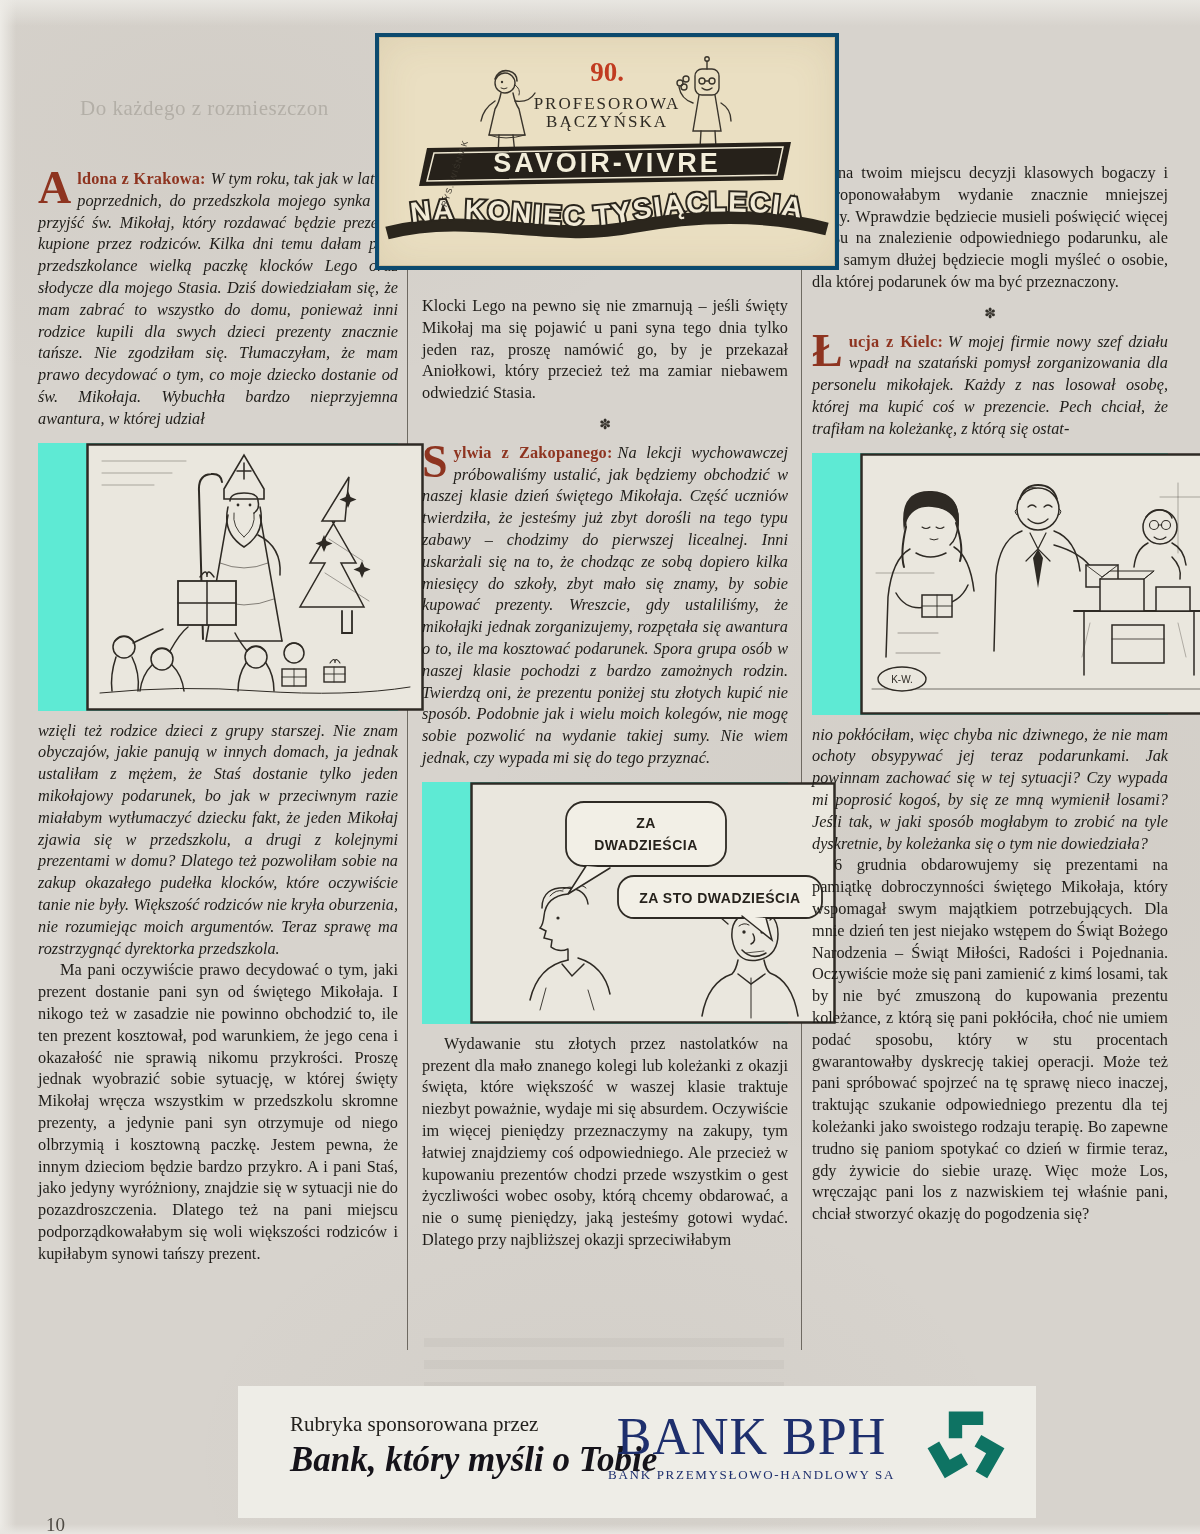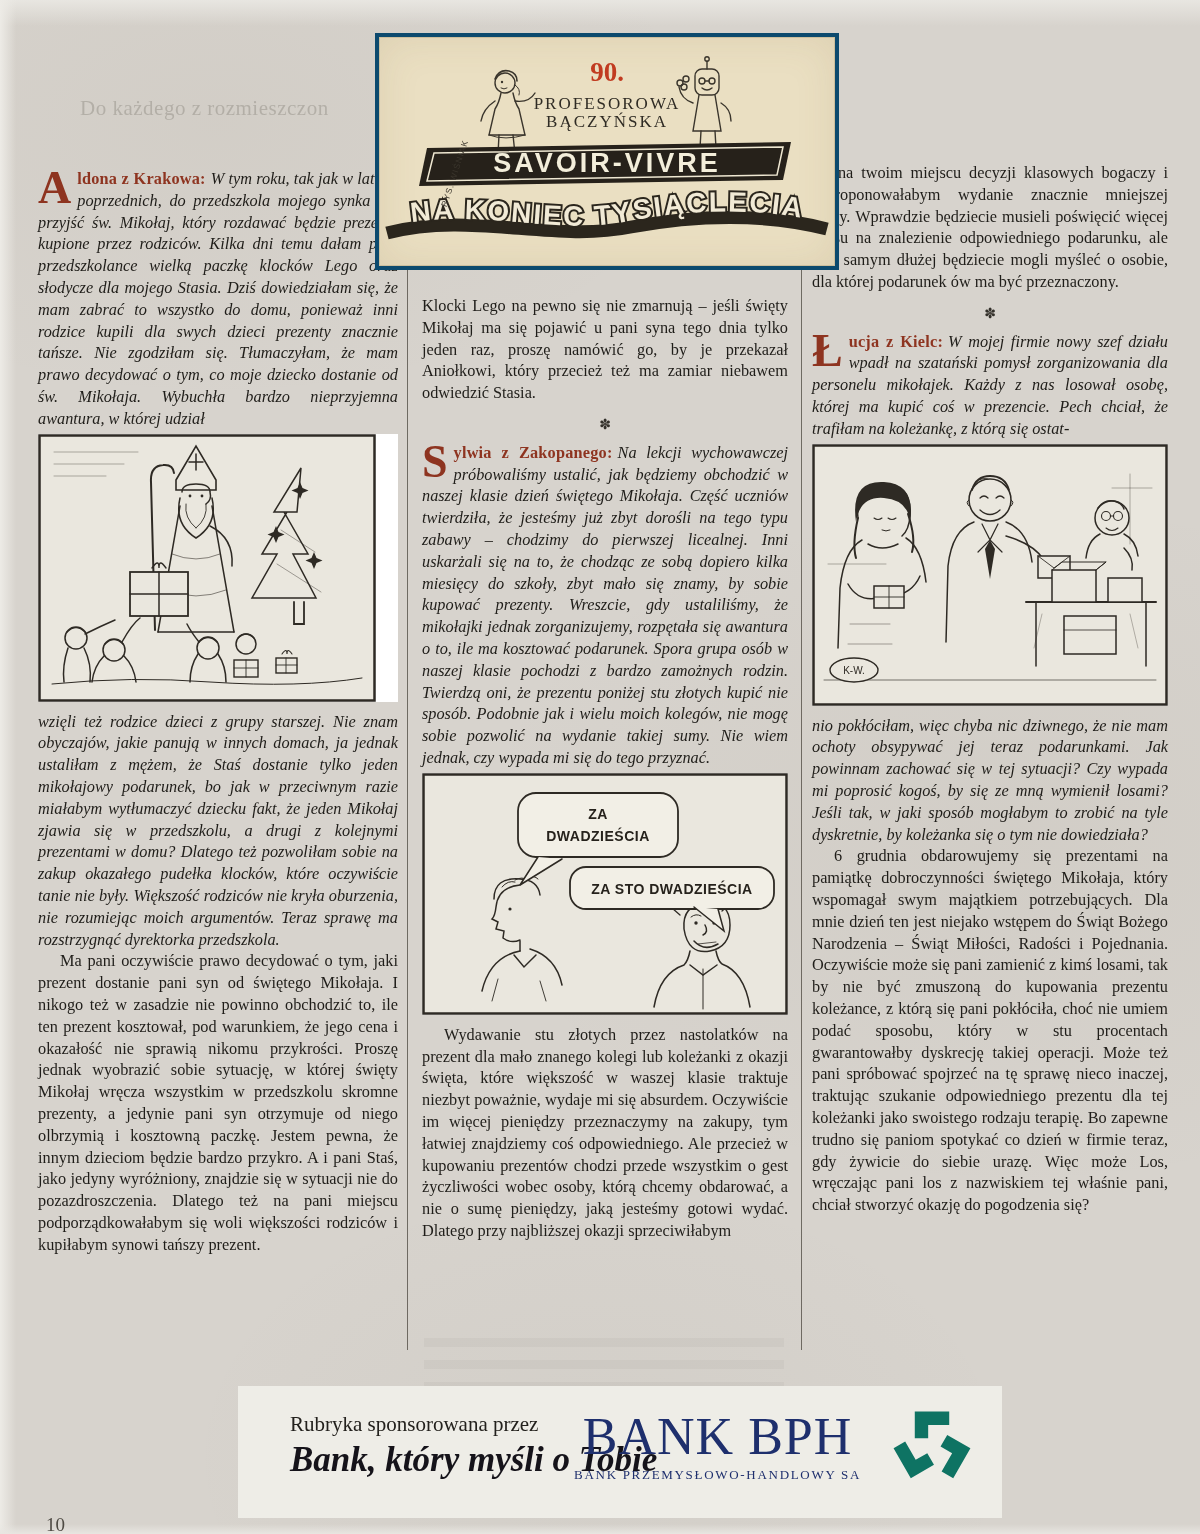--- a/index.html
+++ b/index.html
@@ -34,21 +34,21 @@
   
   .col{position:absolute;z-index:3;font-size:16.3px;line-height:21.8px;text-align:justify;}
   .col p{margin:0;}
   .letter{font-style:italic;}
   .reply{font-style:normal;}
   .reply.indent{text-indent:22px;}
   .dropcap{float:left;font-style:normal;font-weight:bold;font-size:46px;line-height:36px;
     padding:2px 6px 0 0;color:#8e3420;}
   .author{font-style:normal;font-weight:bold;color:#8e3420;margin-right:5px;letter-spacing:0.2px;}
   .orn{text-align:center;margin:10px 0 6px;font-size:14px;color:#33302a;font-style:normal;}
-  .figure{background:#ffffff;margin:4px 0 9px;line-height:0;}
+  .figure{background:#5eead4;margin:13px 0 9px;line-height:0;padding-left:48px;}
   .figure svg{display:block;}
 
   .col-left{left:38px;top:168px;width:360px;}
   .col-mid{left:422px;top:295px;width:366px;}
   .col-right{left:812px;top:162px;width:356px;}
 
   
   .masthead{position:absolute;left:375px;top:33px;width:456px;height:229px;z-index:5;
     background:#eadfc2;border:4px solid #0c4a6e;
     box-shadow:inset 0 0 0 1px #cdbf9d, inset 0 0 40px rgba(120,100,60,0.12);}
@@ -59,21 +59,21 @@
   .mh-banner{position:absolute;left:38px;top:102px;}
   .mh-wave{position:absolute;left:4px;top:150px;}
   .mh-credit{position:absolute;left:60px;top:168px;font-size:8.5px;letter-spacing:1px;
     color:#3a352c;transform:rotate(-72deg);transform-origin:left top;
     font-family:"Liberation Sans",sans-serif;}
   .mh-fig-left{position:absolute;left:96px;top:30px;}
   .mh-fig-right{position:absolute;left:296px;top:18px;}
 
   
   .sponsor{position:absolute;left:238px;top:1386px;width:764px;height:132px;
-    background:#eeede7;z-index:4;}
+    background:#eeede7;z-index:4;padding-left:34px;}
   .sp-line1{position:absolute;left:52px;top:26px;font-size:21px;color:#23211d;}
   .sp-line2{position:absolute;left:52px;top:54px;font-size:35px;font-weight:bold;
     font-style:italic;color:#15131a;}
   .bank{position:absolute;right:26px;top:16px;display:flex;gap:27px;align-items:center;}
   .bank-text{text-align:center;}
   .bank-name{font-size:52px;line-height:56px;color:#1e2f6d;letter-spacing:1px;}
   .bank-sub{font-size:13px;color:#1e2f6d;letter-spacing:1.7px;margin-top:2px;text-align:center;}
   .g-sponsor{left:246px;top:1456px;width:210px;height:60px;}
 
   .pagenum{position:absolute;left:46px;top:1514px;font-size:19px;color:#4e4a43;z-index:3;}

